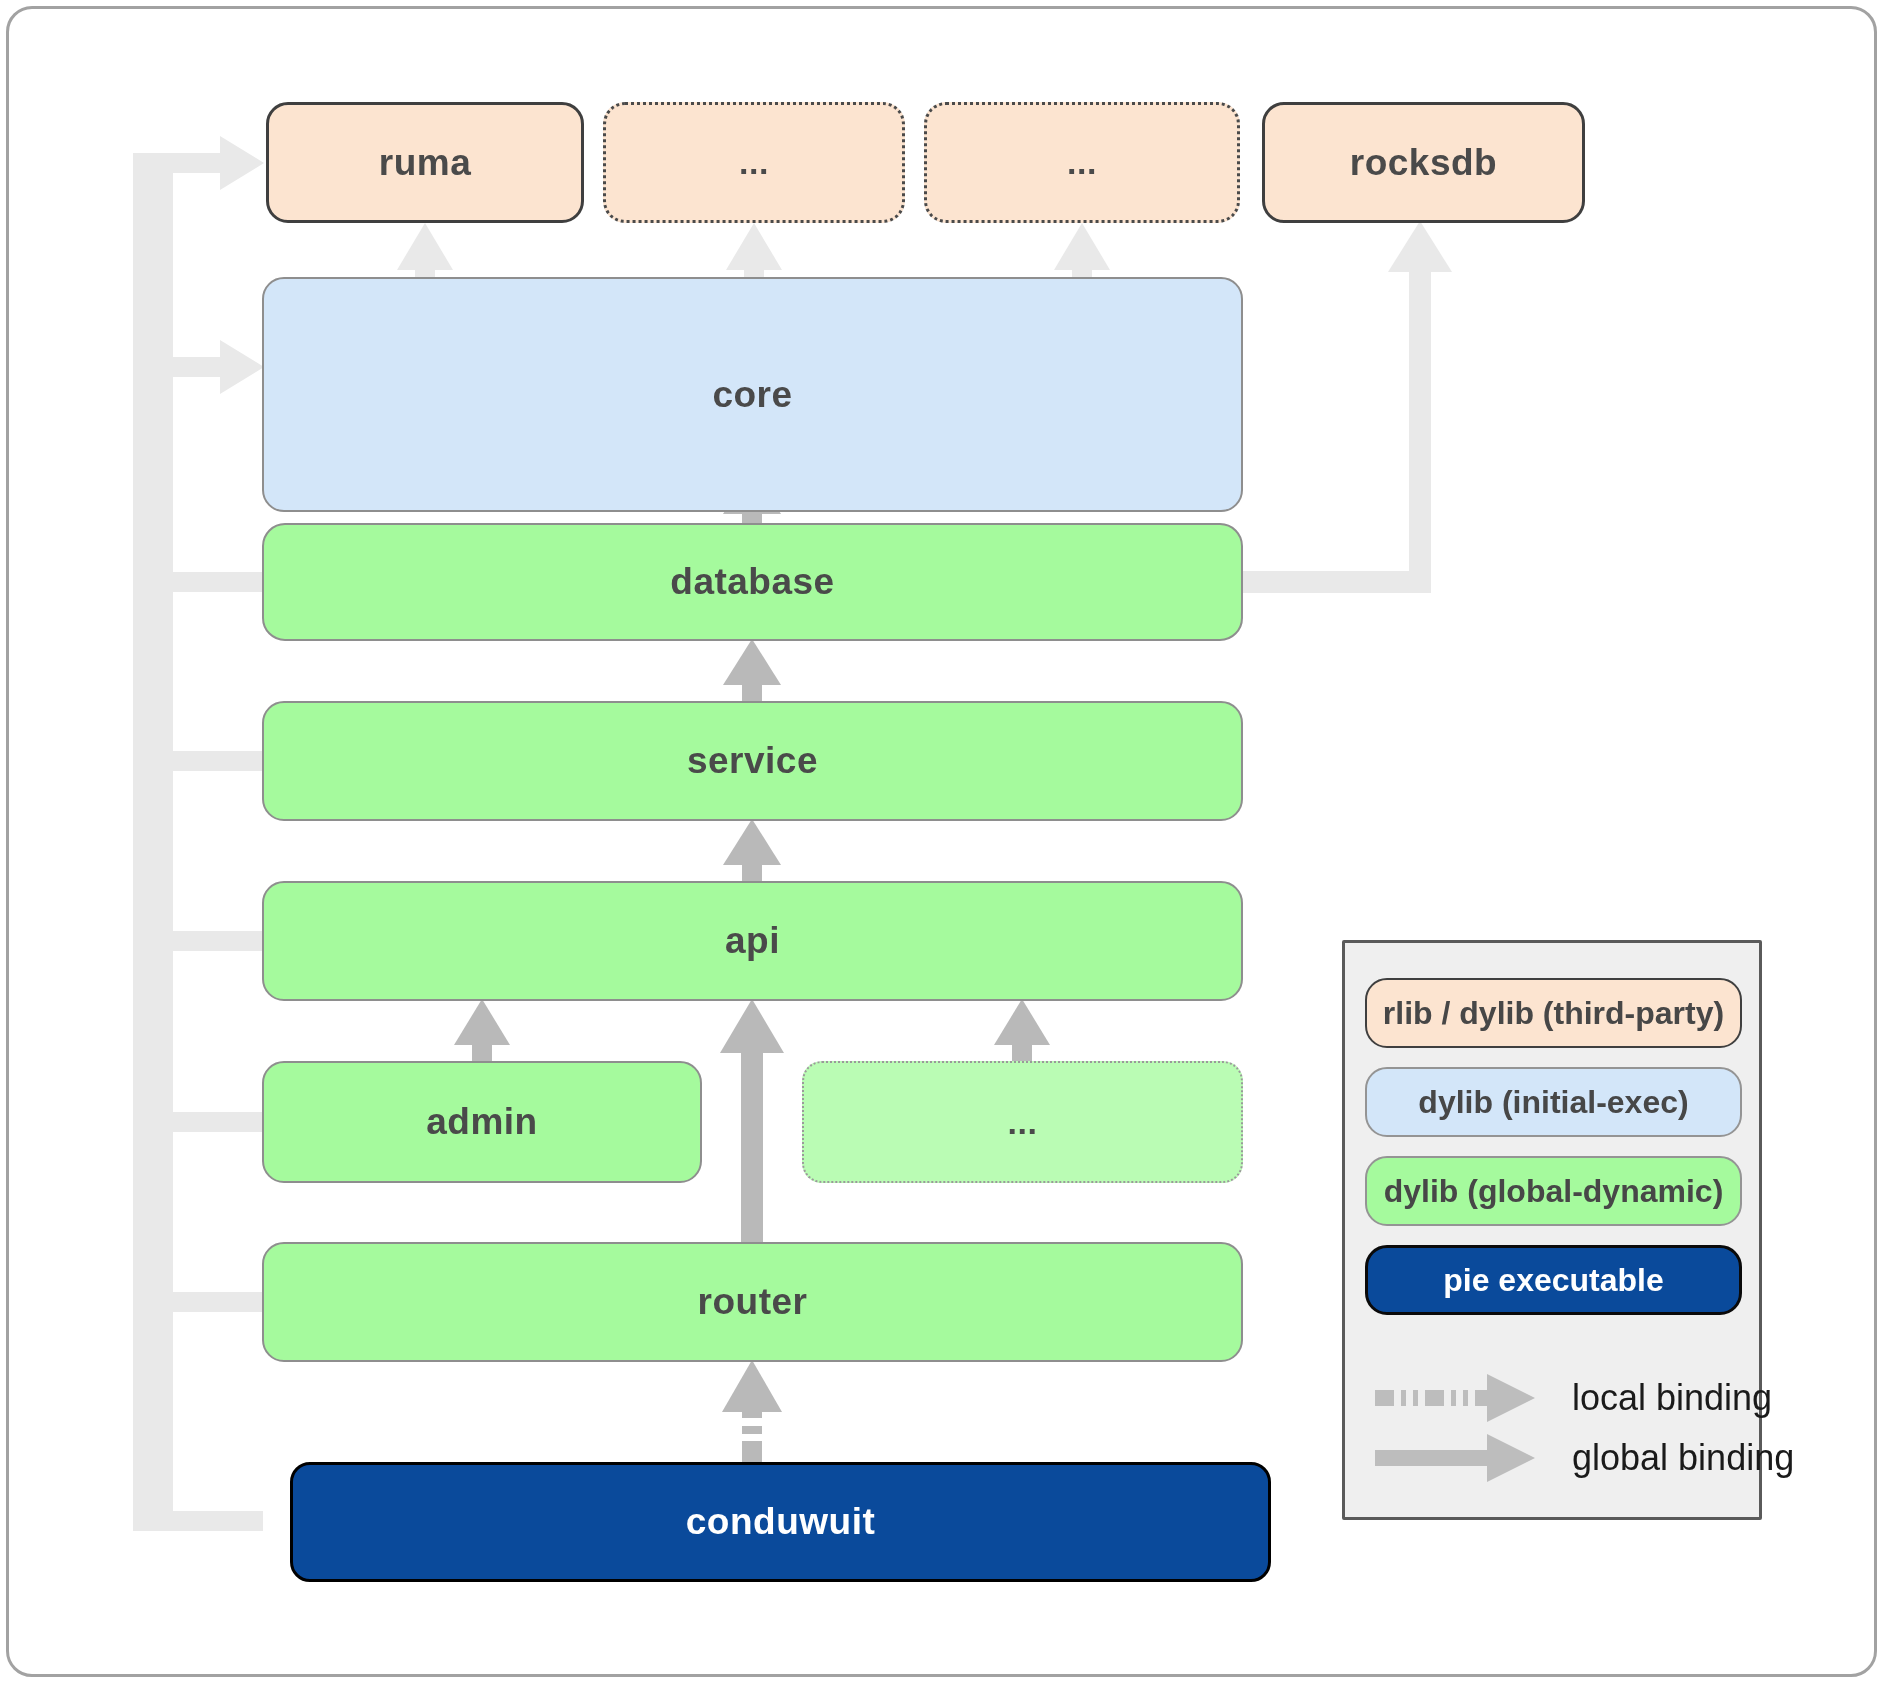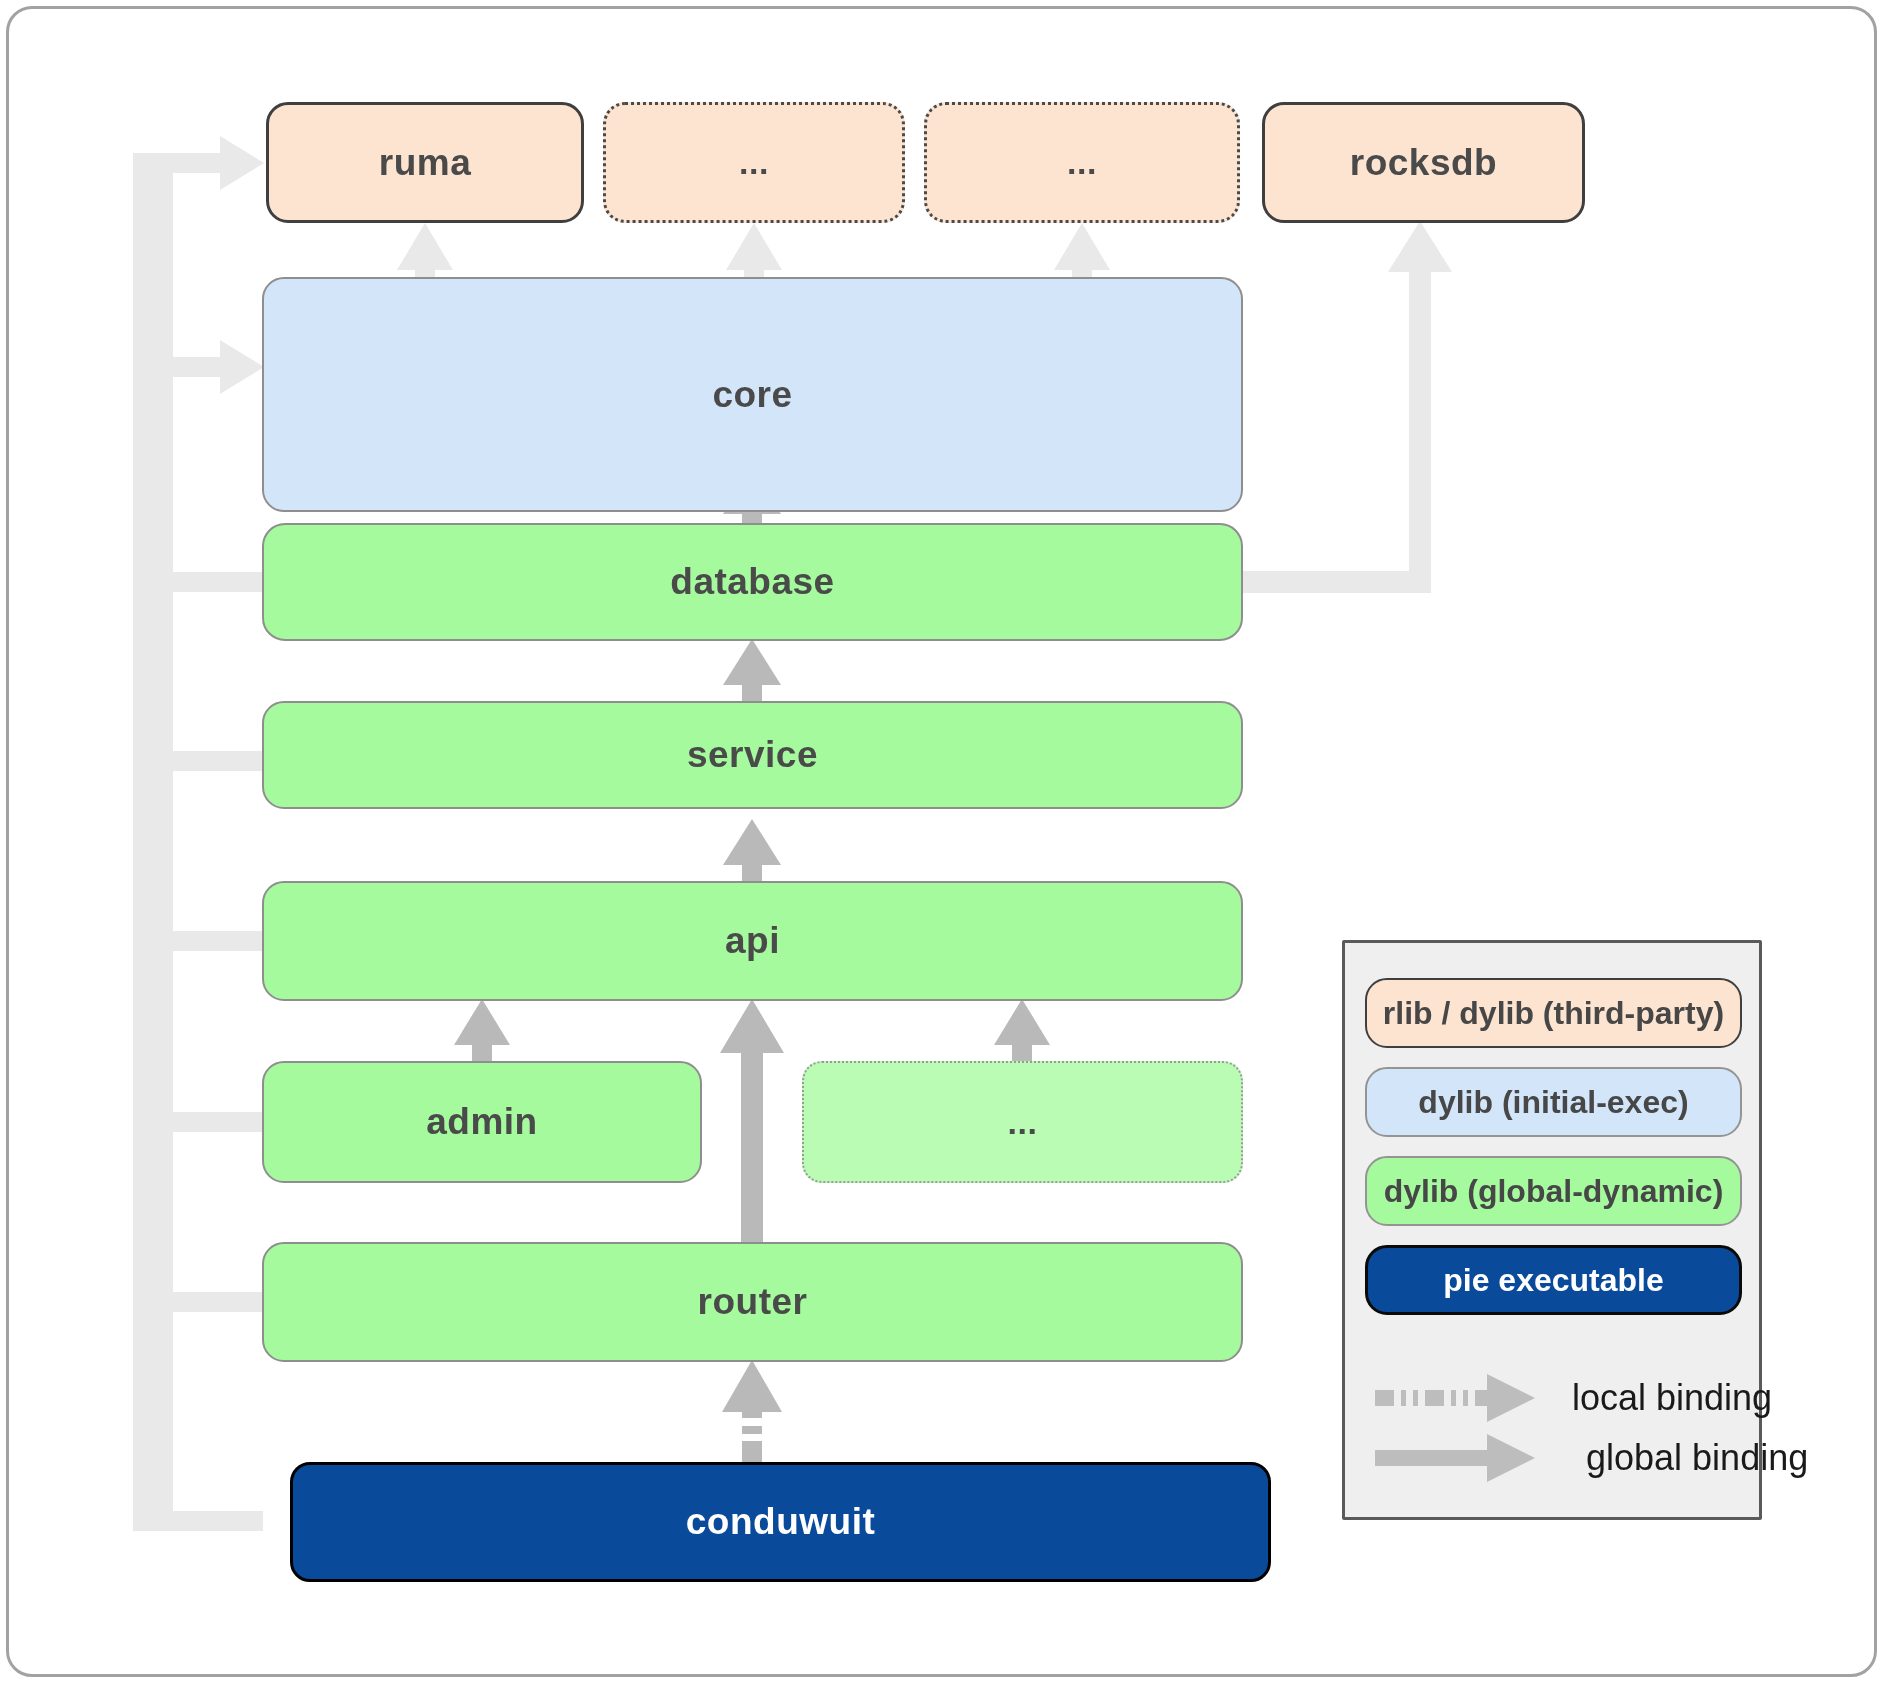--- a/index.html
+++ b/index.html
@@ -133,21 +133,21 @@
     <span>rocksdb</span>
   </div>
 
   <div class="node blue" style="left:262px;top:277px;width:981px;height:235px;">
     <span>core</span>
   </div>
 
   <div class="node green" style="left:262px;top:523px;width:981px;height:118px;border-radius:23px;">
     <span>database</span>
   </div>
-  <div class="node green" style="left:262px;top:701px;width:981px;height:108px;">
+  <div class="node green" style="left:262px;top:701px;width:981px;height:120px;">
     <span>service</span>
   </div>
   <div class="node green" style="left:262px;top:881px;width:981px;height:120px;">
     <span>api</span>
   </div>
   <div class="node green" style="left:262px;top:1061px;width:440px;height:122px;">
     <span>admin</span>
   </div>
   <div class="node lightgreen" style="left:802px;top:1061px;width:441px;height:122px;">
     <span class="dots">...</span>
@@ -182,21 +182,21 @@
           <rect x="38" y="18" width="5" height="16"></rect>
           <rect x="50" y="18" width="19" height="16"></rect>
           <rect x="76" y="18" width="5" height="16"></rect>
           <rect x="88" y="18" width="5" height="16"></rect>
           <rect x="100" y="18" width="19" height="16"></rect>
           <polygon points="112,2 112,50 160,26"></polygon>
         </g>
       </svg>
       <span class="bindlabel">local binding</span>
     </div>
-    <div class="bindrow" style="top:489px;gap:14px;">
+    <div class="bindrow" style="top:489px;">
       <svg class="arrow-sample" viewBox="0 0 165 52">
         <g fill="#bdbdbd">
           <rect x="0" y="18" width="118" height="16"></rect>
           <polygon points="112,2 112,50 160,26"></polygon>
         </g>
       </svg>
       <span class="bindlabel">global binding</span>
     </div>
   </div>
 </div>

